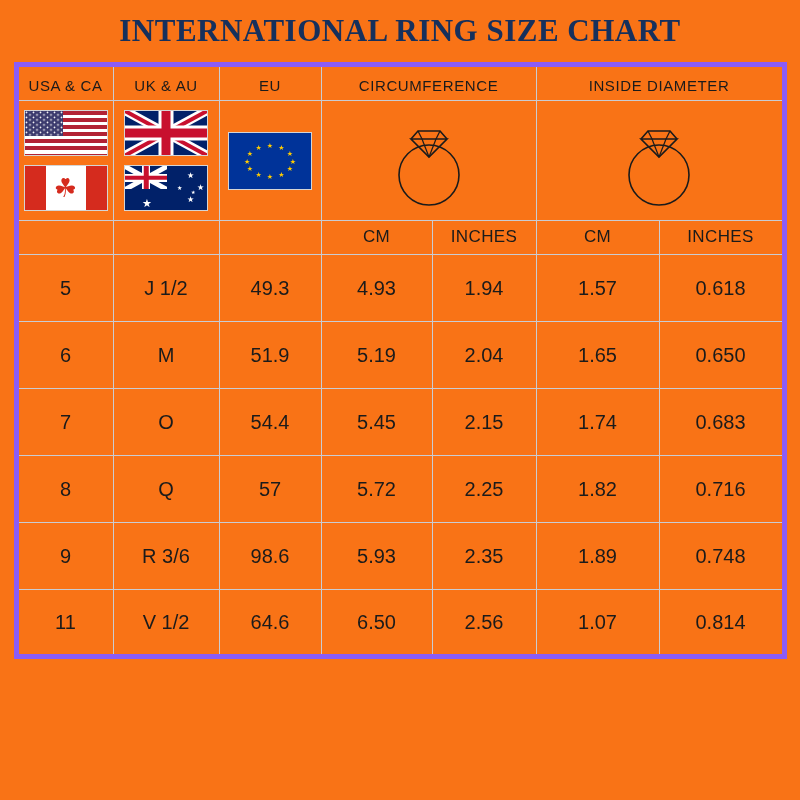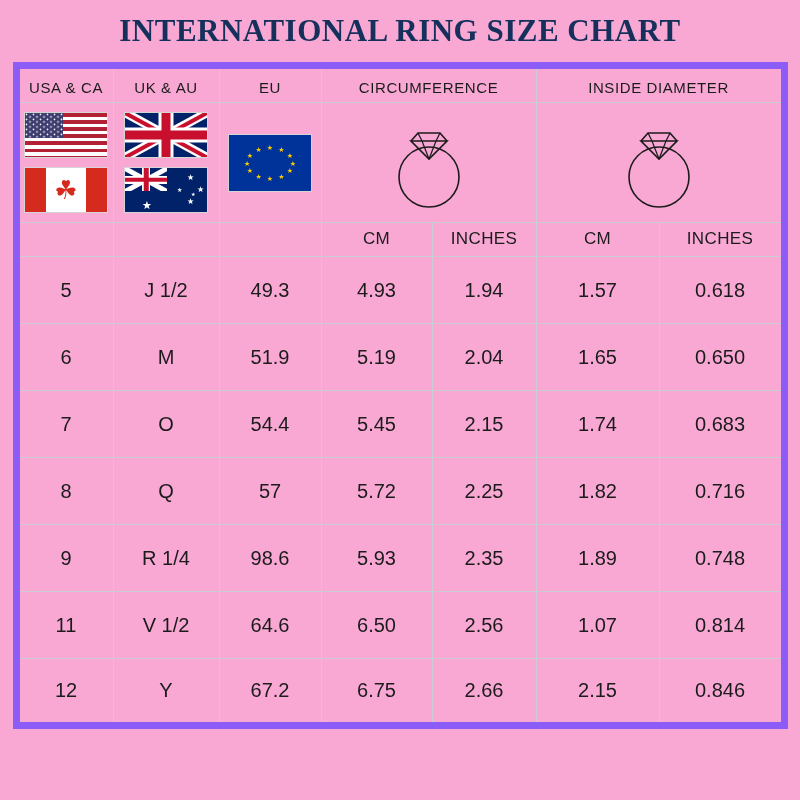--- a/index.html
+++ b/index.html
@@ -8,21 +8,21 @@
     padding: 0;
     width: 800px;
     height: 800px;
     background: #ffffff;
     font-family: "Liberation Sans", sans-serif;
   }
   #page {
     position: relative;
     width: 800px;
     height: 800px;
-    background: #f9a8d4;
+    background: #f97316;
     overflow: hidden;
   }
 
   
   .title-bar {
     height: 62px;
     display: flex;
     align-items: center;
     justify-content: center;
   }
@@ -45,21 +45,21 @@
   }
   table.chart td, table.chart th {
     border: 1px solid #c9ccd2;
     text-align: center;
     vertical-align: middle;
     color: #1b1b1b;
     font-weight: normal;
   }
   
   table.chart {
-    border: 7px solid #8b5cf6;
+    border: 5px solid #8b5cf6;
   }
 
   
   .hdr-label {
     font-size: 15px;
     letter-spacing: 0.6px;
     color: #141414;
     padding: 10px 2px 6px;
     height: 34px;
   }
@@ -410,41 +410,32 @@
         <td class="data-cell">8</td>
         <td class="data-cell">Q</td>
         <td class="data-cell">57</td>
         <td class="data-cell">5.72</td>
         <td class="data-cell">2.25</td>
         <td class="data-cell">1.82</td>
         <td class="data-cell">0.716</td>
       </tr>
       <tr>
         <td class="data-cell">9</td>
-        <td class="data-cell">R 1/4</td>
+        <td class="data-cell">R 3/6</td>
         <td class="data-cell">98.6</td>
         <td class="data-cell">5.93</td>
         <td class="data-cell">2.35</td>
         <td class="data-cell">1.89</td>
         <td class="data-cell">0.748</td>
       </tr>
       <tr>
         <td class="data-cell">11</td>
         <td class="data-cell">V 1/2</td>
         <td class="data-cell">64.6</td>
         <td class="data-cell">6.50</td>
         <td class="data-cell">2.56</td>
         <td class="data-cell">1.07</td>
         <td class="data-cell">0.814</td>
       </tr>
-      <tr>
-        <td class="data-cell">12</td>
-        <td class="data-cell">Y</td>
-        <td class="data-cell">67.2</td>
-        <td class="data-cell">6.75</td>
-        <td class="data-cell">2.66</td>
-        <td class="data-cell">2.15</td>
-        <td class="data-cell">0.846</td>
-      </tr>
     </tbody>
   </table>
 
 </div>
 
 </body></html>

